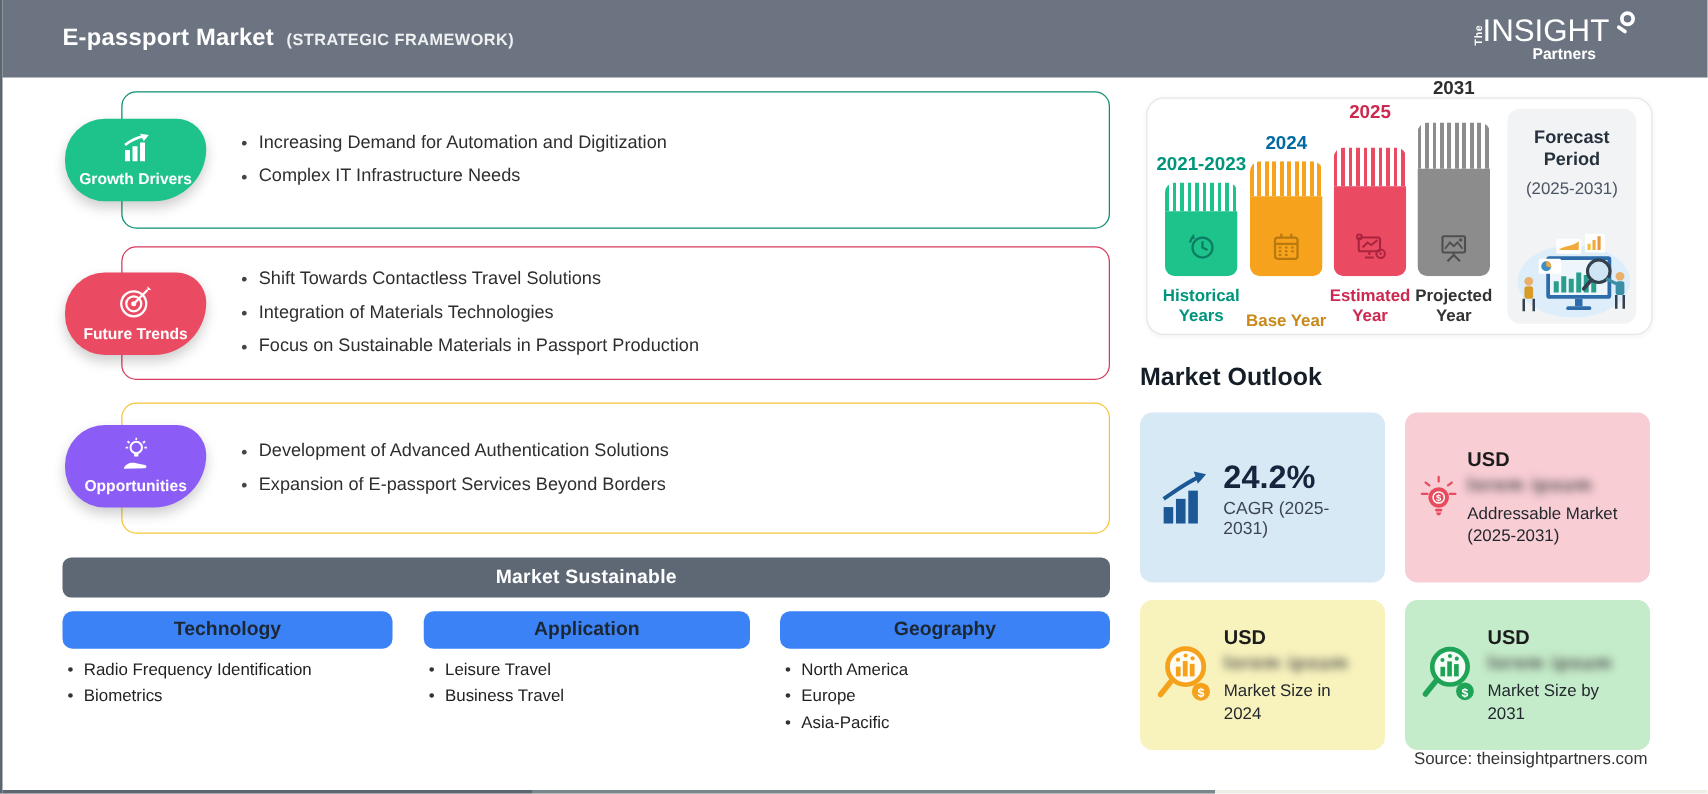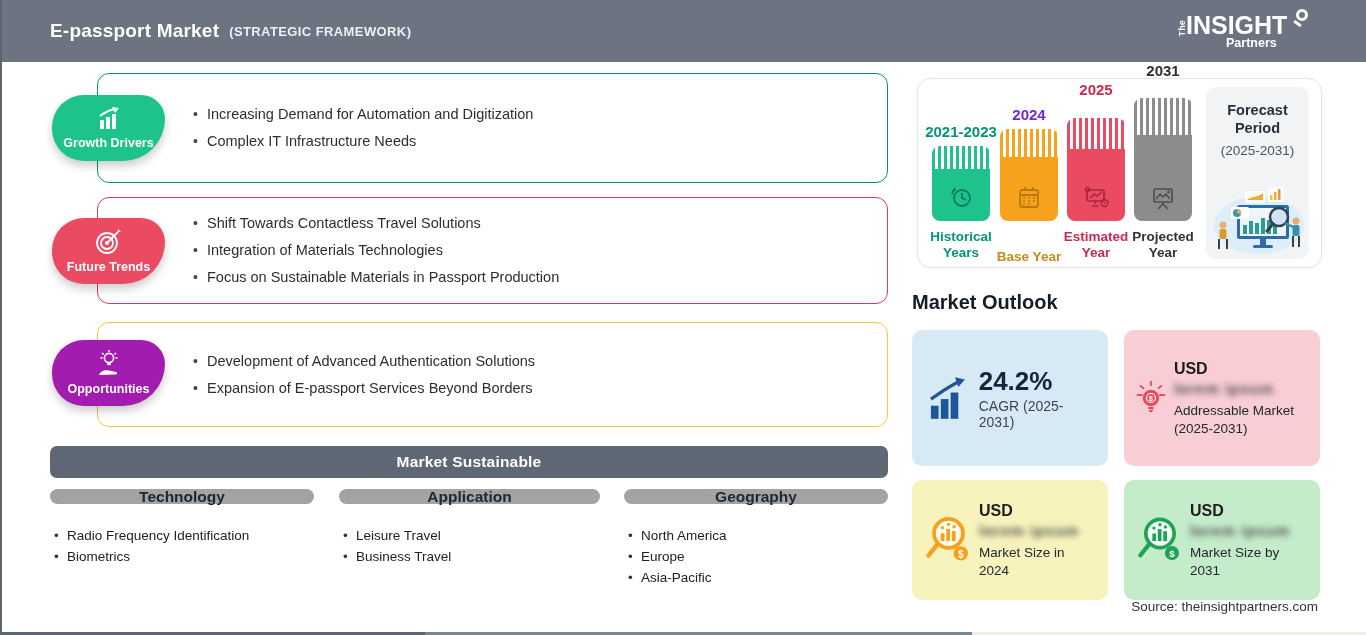--- a/index.html
+++ b/index.html
@@ -6,44 +6,44 @@
   html,body { width:1366px; height:635px; }
   body { font-family:"Liberation Sans", sans-serif; background:#ffffff; position:relative; overflow:hidden; }
   #page { position:absolute; inset:0; width:1366px; height:635px; background:#fff; border-left:2px solid #5c6670; }
 
   
   .header { position:absolute; left:0; top:0; width:1366px; height:62px; background:#6b7480; display:flex; align-items:center; }
   .header-title { color:#fff; font-size:19px; font-weight:bold; margin-left:48px; letter-spacing:.2px; }
   .header-subtitle { color:#eef0f2; font-size:13px; font-weight:600; margin-left:10px; letter-spacing:.4px; }
   .logo { position:absolute; right:58px; top:9px; color:#fff; width:132px; height:46px; }
   .logo-the { position:absolute; left:-4px; top:14px; transform:rotate(-90deg); font-size:8.5px; font-weight:bold; letter-spacing:.5px; }
-  .logo-insight { position:absolute; left:8px; top:2px; font-size:25px; font-weight:700; letter-spacing:0; }
+  .logo-insight { position:absolute; left:8px; top:2px; font-size:25px; font-weight:400; letter-spacing:0; }
   .logo-ring { position:absolute; left:118px; top:0; width:12px; height:12px; border:3px solid #fff; border-radius:50%; }
   .logo-ring::after { content:""; position:absolute; left:-6px; top:10px; width:9px; height:3px; background:#fff; transform:rotate(35deg); border-radius:2px; }
   .logo-partners { position:absolute; left:48px; top:27px; font-size:12.5px; font-weight:bold; }
 
   
   .fw-box { position:absolute; left:95px; width:791px; border-radius:12px; background:#fff; display:flex; flex-direction:column; justify-content:center; padding-left:95px; }
   .fw-box.drivers { top:73px; height:110px; border:1.6px solid #0e8f70; }
   .fw-box.trends  { top:197px; height:107px; border:1.6px solid #d63c5e; }
   .fw-box.opps    { top:322px; height:105px; border:1.6px solid #f5c63c; }
   .fw-list { list-style:none; }
   .fw-list li { font-size:14.5px; color:#2e2e2e; line-height:27px; position:relative; padding-left:14px; }
   .fw-list li::before { content:"•"; position:absolute; left:0; top:0; color:#444; font-size:14px; }
 
   .fw-badge { position:absolute; left:50px; width:113px; height:66px; border-radius:32px 24px 42px 32px; display:flex; flex-direction:column; align-items:center; justify-content:center; gap:4px; box-shadow:0 5px 10px rgba(0,0,0,.20); z-index:3; }
   .fw-badge .blabel { color:#fff; font-size:12.5px; font-weight:bold; }
   .badge-drivers { top:95px;  background:#1ec28b; }
   .badge-trends  { top:218px; background:#ea4b62; }
-  .badge-opps    { top:340px; background:#a21caf; }
+  .badge-opps    { top:340px; background:#8b5cf6; }
 
   
   .seg-bar { position:absolute; left:48px; top:446px; width:838px; height:32px; background:#5d6874; border-radius:7px; display:flex; align-items:center; justify-content:center; }
   .seg-bar span { color:#fff; font-size:15.5px; font-weight:bold; letter-spacing:.2px; }
-  .seg-pill { position:absolute; top:489px; height:15px; background:#a3a3a3; border-radius:8px; display:flex; align-items:center; justify-content:center; font-size:15.5px; font-weight:bold; color:#1b2732; }
+  .seg-pill { position:absolute; top:489px; height:30px; background:#3b82f6; border-radius:8px; display:flex; align-items:center; justify-content:center; font-size:15.5px; font-weight:bold; color:#1b2732; }
   .pill-tech { left:48px;  width:264px; }
   .pill-app  { left:337px; width:261px; }
   .pill-geo  { left:622px; width:264px; }
   .seg-list { position:absolute; top:525px; list-style:none; }
   .seg-list li { font-size:13.5px; color:#222; line-height:21px; position:relative; padding-left:13px; }
   .seg-list li::before { content:"•"; position:absolute; left:0; top:0; color:#333; }
   .list-tech { left:52px; } .list-app { left:341px; } .list-geo { left:626px; }
 
   
   .tl-panel { position:absolute; left:915px; top:78px; width:405px; height:190px; background:#fff; border:1.5px solid #e3e6ea; border-radius:14px; box-shadow:0 1px 4px rgba(0,0,0,.05); }
@@ -162,21 +162,21 @@
     <li>Business Travel</li>
   </ul>
   <ul class="seg-list list-geo">
     <li>North America</li>
     <li>Europe</li>
     <li>Asia-Pacific</li>
   </ul>
 
   <div class="tl-panel">
     <div class="tl-year y1" style="color:#00957c; bottom:127px;">2021-2023</div>
-    <div class="tl-year y2" style="color:#6d28d9; bottom:144px;margin-top:12px;">2024</div>
+    <div class="tl-year y2" style="color:#0369a1; bottom:144px;margin-top:12px;">2024</div>
     <div class="tl-year y3" style="color:#cc2950; bottom:169px;">2025</div>
     <div class="tl-year y4" style="color:#2f2f2f; bottom:188px;">2031</div>
 
     <div class="tbar b1" style="--c:#1ec28b; --h:75px;">
       <div class="stripes"></div>
       <div class="solid">
         <svg width="26" height="26" viewBox="0 0 26 26">
           <circle cx="14" cy="13" r="8" stroke="#0a7d63" stroke-width="1.8" fill="none"></circle>
           <path d="M14 8 L14 13 L18 15" stroke="#0a7d63" stroke-width="1.8" fill="none"></path>
           <path d="M4 9 A10 10 0 0 1 7 4" stroke="#0a7d63" stroke-width="1.8" fill="none"></path>

